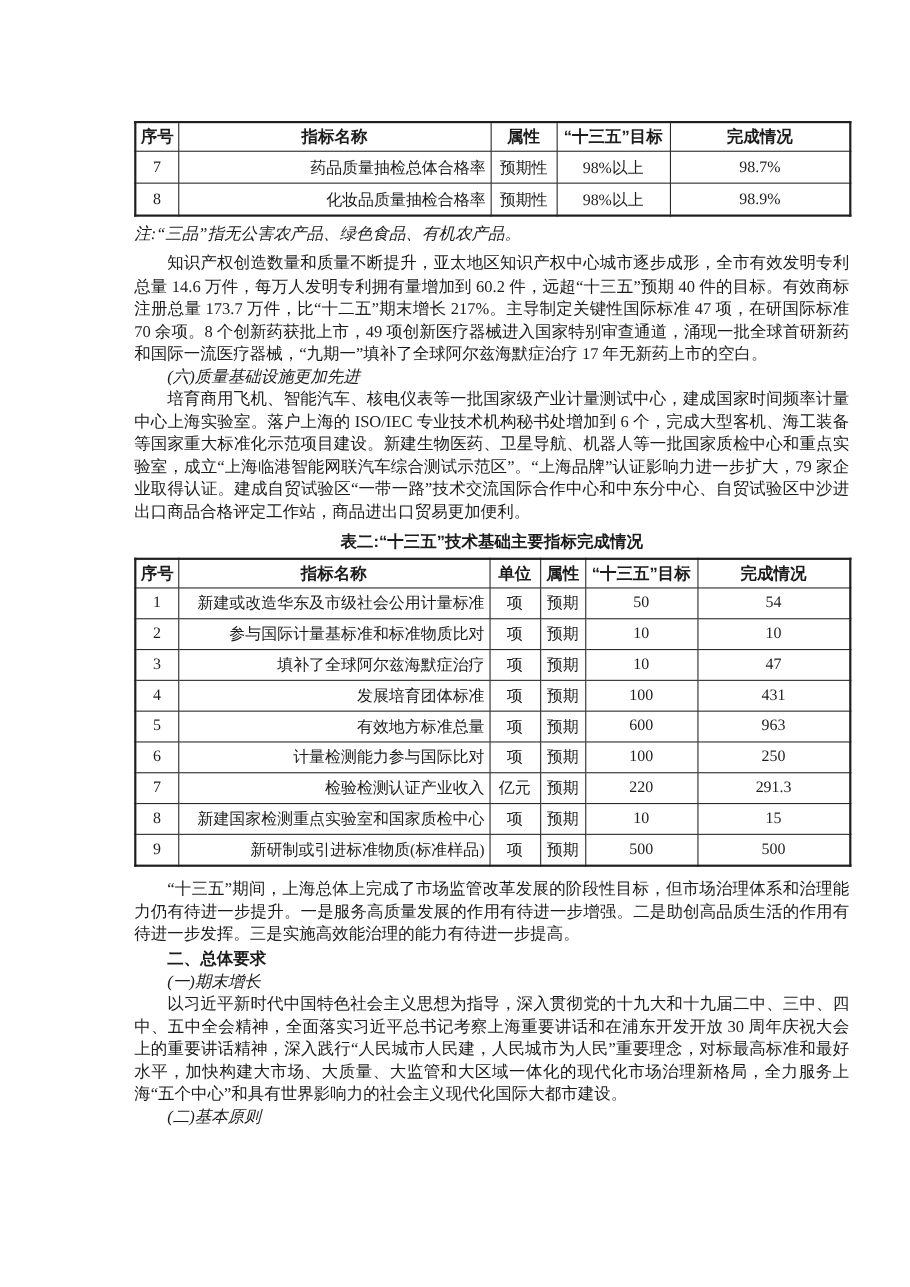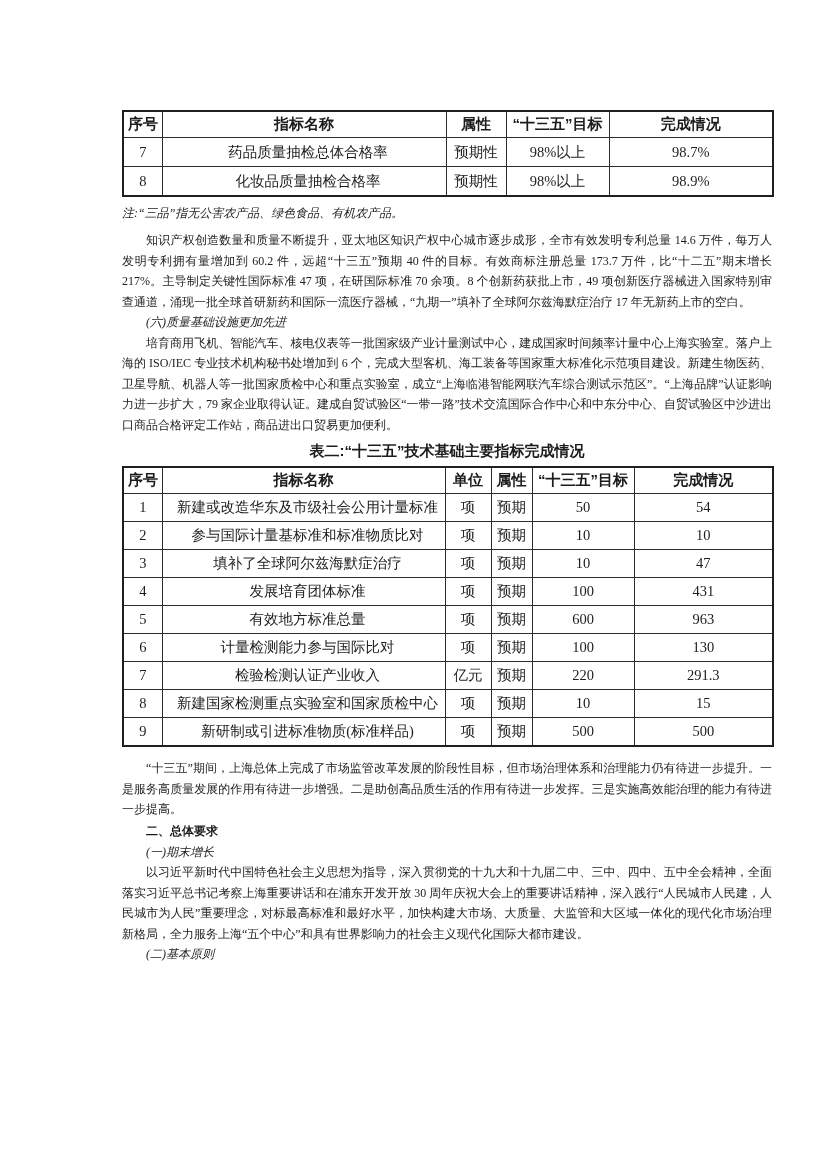--- a/index.html
+++ b/index.html
@@ -36,23 +36,23 @@
   }
   table.doc-table th {
     font-family: "Liberation Sans", "DejaVu Sans", sans-serif;
     font-weight: bold;
     font-size: 15px;
     height: 25px;
   }
   table.doc-table td { font-size: 14.5px; }
   table.t1 td { height: 28px; }
   table.t2 td { height: 27px; }
-  table.doc-table td.cell-name { text-align: center; padding-left: 12px; }
+  table.doc-table td.cell-name { text-align: right; padding-left: 12px; }
   
-  .flow { font-size: 12px; line-height: 20.5px; }
+  .flow { font-size: 15px; line-height: 20.5px; }
   .flow p { margin: 0; }
   p.note {
     font-style: italic;
     margin: 5px 0 6px 0;
     line-height: 22px;
   }
   p.kai { text-indent: 2em; font-style: italic; }
   p.hei {
     text-indent: 2em;
     font-family: "Liberation Sans", "DejaVu Sans", sans-serif;
@@ -189,21 +189,21 @@
             <td>预期</td>
             <td>600</td>
             <td>963</td>
           </tr>
           <tr>
             <td>6</td>
             <td class="cell-name">计量检测能力参与国际比对</td>
             <td>项</td>
             <td>预期</td>
             <td>100</td>
-            <td>130</td>
+            <td>250</td>
           </tr>
           <tr>
             <td>7</td>
             <td class="cell-name">检验检测认证产业收入</td>
             <td>亿元</td>
             <td>预期</td>
             <td>220</td>
             <td>291.3</td>
           </tr>
           <tr>

